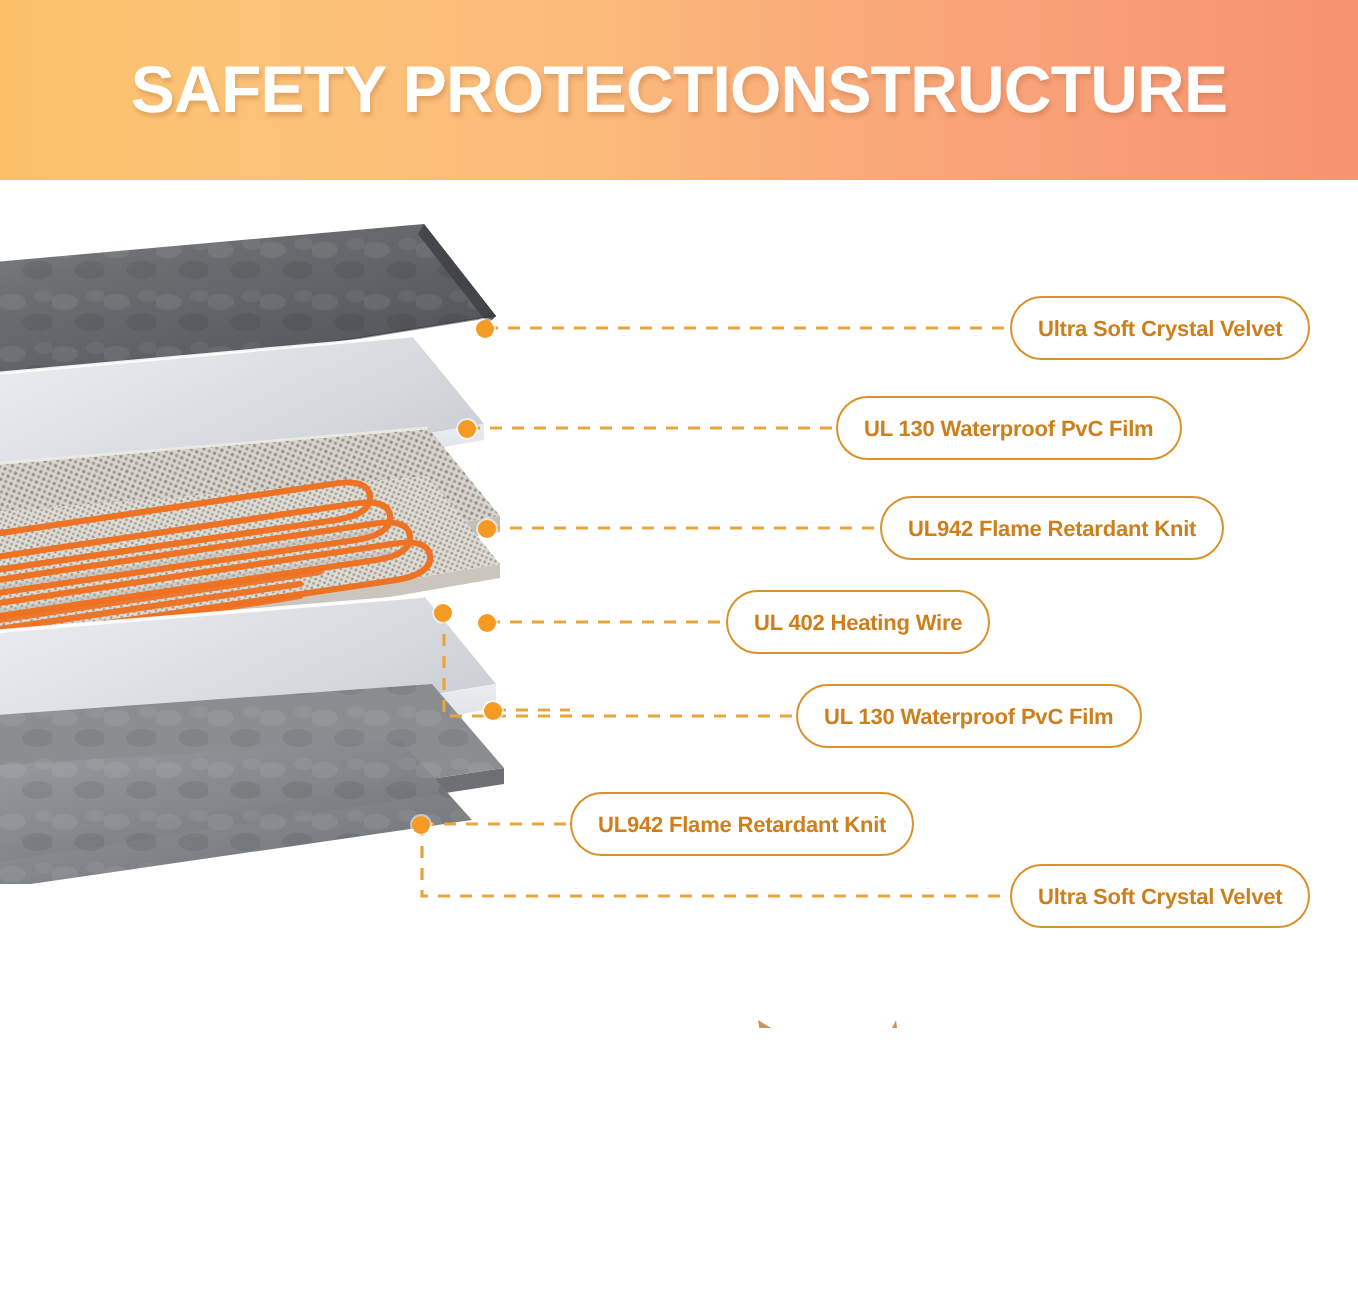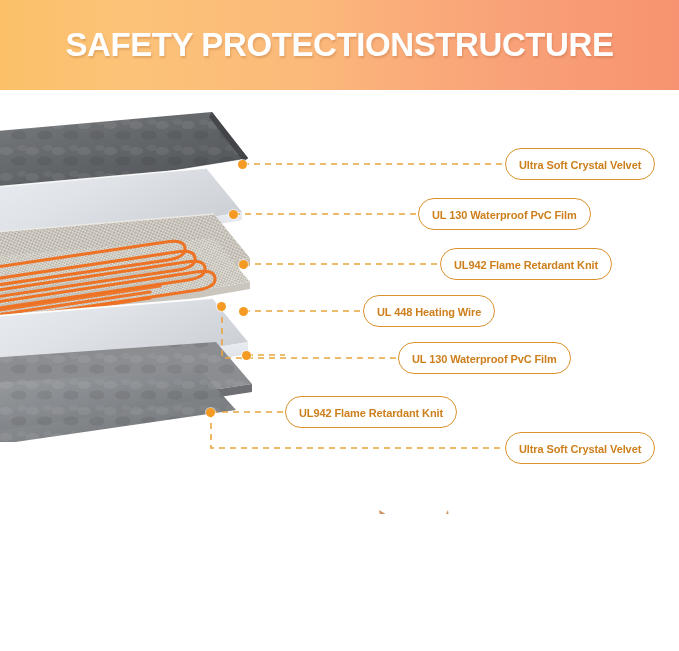--- a/index.html
+++ b/index.html
@@ -211,21 +211,21 @@
   <div class="dot" style="left:217px;top:302px;"></div>
   <div class="dot" style="left:242px;top:351px;"></div>
   <div class="dot" style="left:206px;top:408px;"></div>
 
   <div class="pill" style="left:505px;top:148px;">Ultra Soft Crystal Velvet</div>
 
   <div class="pill" style="left:418px;top:198px;">UL 130 Waterproof PvC Film</div>
 
   <div class="pill" style="left:440px;top:248px;">UL942 Flame Retardant Knit</div>
 
-  <div class="pill" style="left:363px;top:295px;">UL 448 Heating Wire</div>
+  <div class="pill" style="left:363px;top:295px;">UL 402 Heating Wire</div>
 
   <div class="pill" style="left:398px;top:342px;">UL 130 Waterproof PvC Film</div>
 
   <div class="pill" style="left:285px;top:396px;">UL942 Flame Retardant Knit</div>
 
   <div class="pill" style="left:505px;top:432px;">Ultra Soft Crystal Velvet</div>
 
   <div class="photo">
     <svg width="679" height="181" viewBox="0 0 679 181" xmlns="http://www.w3.org/2000/svg">
       <defs>

